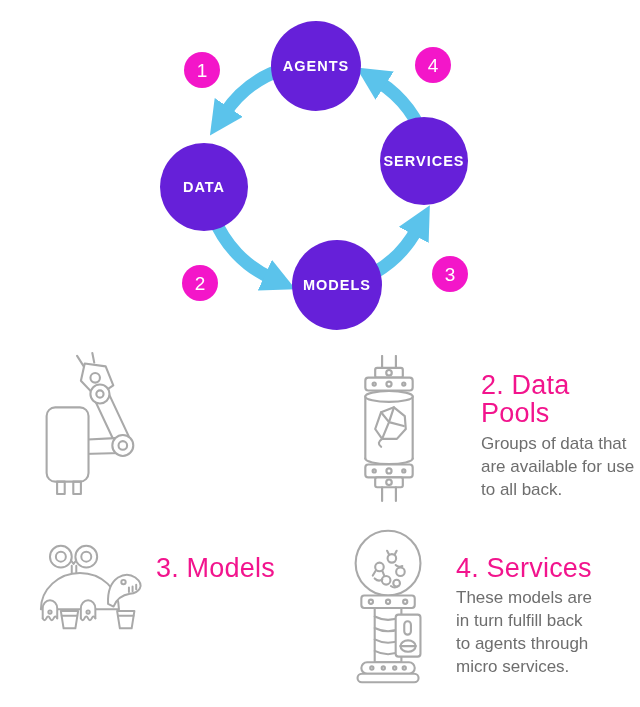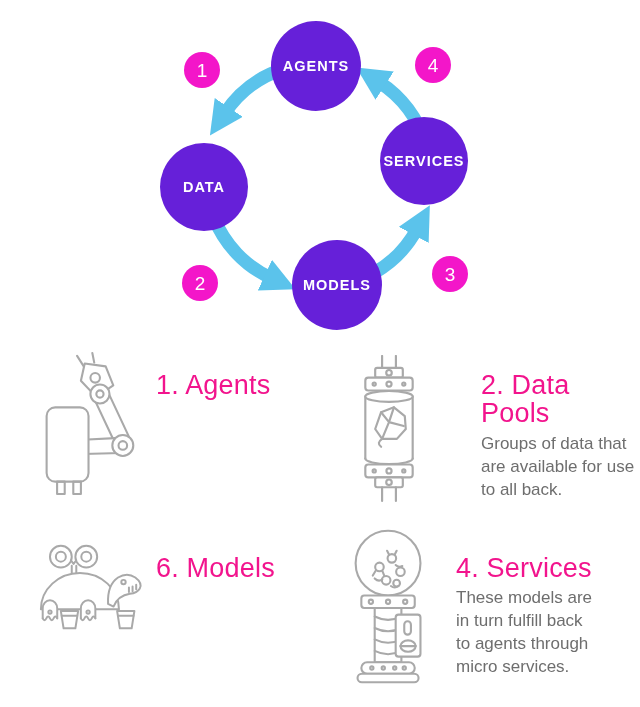--- a/index.html
+++ b/index.html
@@ -108,21 +108,20 @@
           <path d="M46,91 L85,89 L86,105 L46,106 Z" fill="#fff"></path>
           <circle cx="88" cy="97" r="11" fill="#fff"></circle>
           <circle cx="88" cy="97" r="4.5"></circle>
           <rect x="8" y="57" width="44" height="78" rx="9" fill="#fff"></rect>
           <rect x="19" y="135" width="8" height="13"></rect>
           <rect x="36" y="135" width="8" height="13"></rect>
         </g>
       </svg>
     </div>
     <div class="txt">
-      <h2 class="heading">1. Agents</h2>
     </div>
   </section>
 
   <section class="cell s2">
     <div class="icon-box">
       <svg width="64" height="148" viewBox="0 0 64 150">
         <g class="lineart">
           <path d="M25,1 V13 M39,1 V13"></path>
           <rect x="18" y="13" width="28" height="10" rx="2" fill="#fff"></rect>
           <circle cx="32" cy="18" r="2.8"></circle>
@@ -175,21 +174,21 @@
           <path d="M35,81 H52"></path>
           <path d="M56,84 V73 a8,9 0 0 1 16,0 V84" fill="#fff"></path>
           <path d="M56,84 q2,4 4,0 t4,0 t4,0 t4,0"></path>
           <circle cx="64" cy="77" r="1.8"></circle>
           <path d="M96,76 H115 L112,95 H99 Z" fill="#fff"></path>
           <path d="M97,81 H114"></path>
         </g>
       </svg>
     </div>
     <div class="txt">
-      <h2 class="heading">6. Models</h2>
+      <h2 class="heading">3. Models</h2>
     </div>
   </section>
 
   <section class="cell s4">
     <div class="icon-box">
       <svg width="82" height="164" viewBox="0 0 86 164">
         <g class="lineart">
           <circle cx="42" cy="36" r="34" fill="#fff"></circle>
           <circle cx="33" cy="40" r="4.5"></circle>
           <path d="M29,44 l-3,5 M36,44 l2,5"></path>

